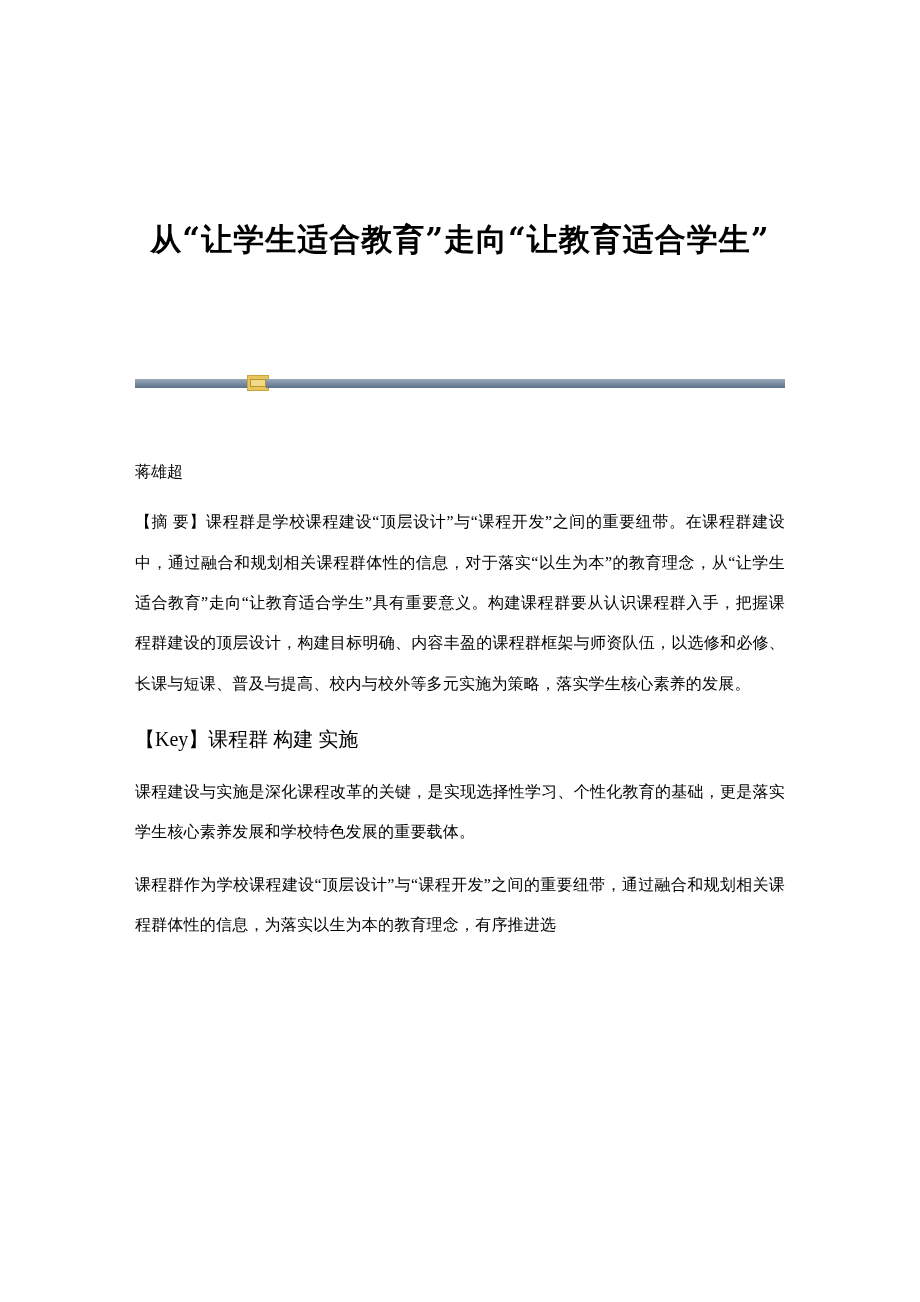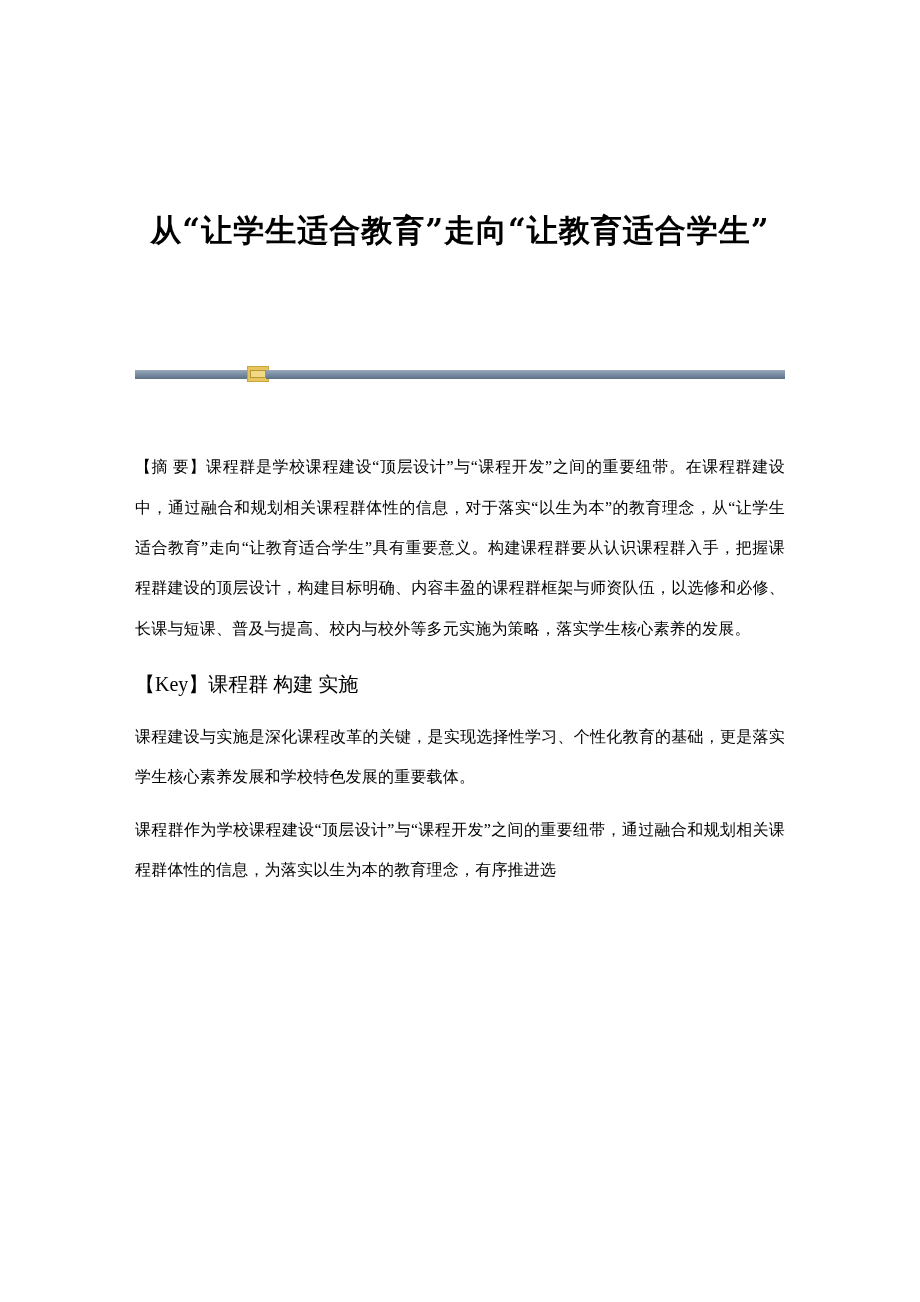--- a/index.html
+++ b/index.html
@@ -12,21 +12,21 @@
     height: 1302px;
     font-family: "Liberation Serif", "DejaVu Serif", serif;
     color: #000000;
     overflow: hidden;
   }
   .page {
     position: relative;
     width: 920px;
     height: 1164px;
     box-sizing: border-box;
-    padding: 0 135px;
+    padding: 9px 135px;
   }
   .doc-title {
     margin: 0;
     padding-top: 200px;
     text-align: center;
     font-family: "DejaVu Serif", "Liberation Serif", serif;
     font-weight: bold;
     font-size: 31px;
     line-height: 1.95;
     letter-spacing: 1px;
@@ -103,19 +103,20 @@
 
   <h1 class="doc-title">从“让学生适合教育”走向“让教育适合学生”</h1>
 
   <div class="divider-wrap">
     <div class="divider-bar left"></div>
     <div class="divider-badge"></div>
     <div class="divider-bar right"></div>
   </div>
 
   <div class="body-area">
+    <p class="author">蒋雄超</p>
     <p class="para">【摘 要】课程群是学校课程建设“顶层设计”与“课程开发”之间的重要纽带。在课程群建设中，通过融合和规划相关课程群体性的信息，对于落实“以生为本”的教育理念，从“让学生适合教育”走向“让教育适合学生”具有重要意义。构建课程群要从认识课程群入手，把握课程群建设的顶层设计，构建目标明确、内容丰盈的课程群框架与师资队伍，以选修和必修、长课与短课、普及与提高、校内与校外等多元实施为策略，落实学生核心素养的发展。</p>
     <p class="keywords">【Key】课程群 构建 实施</p>
     <p class="para">课程建设与实施是深化课程改革的关键，是实现选择性学习、个性化教育的基础，更是落实学生核心素养发展和学校特色发展的重要载体。</p>
     <p class="para">课程群作为学校课程建设“顶层设计”与“课程开发”之间的重要纽带，通过融合和规划相关课程群体性的信息，为落实以生为本的教育理念，有序推进选</p>
   </div>
 
 </div>
 
 </body></html>

